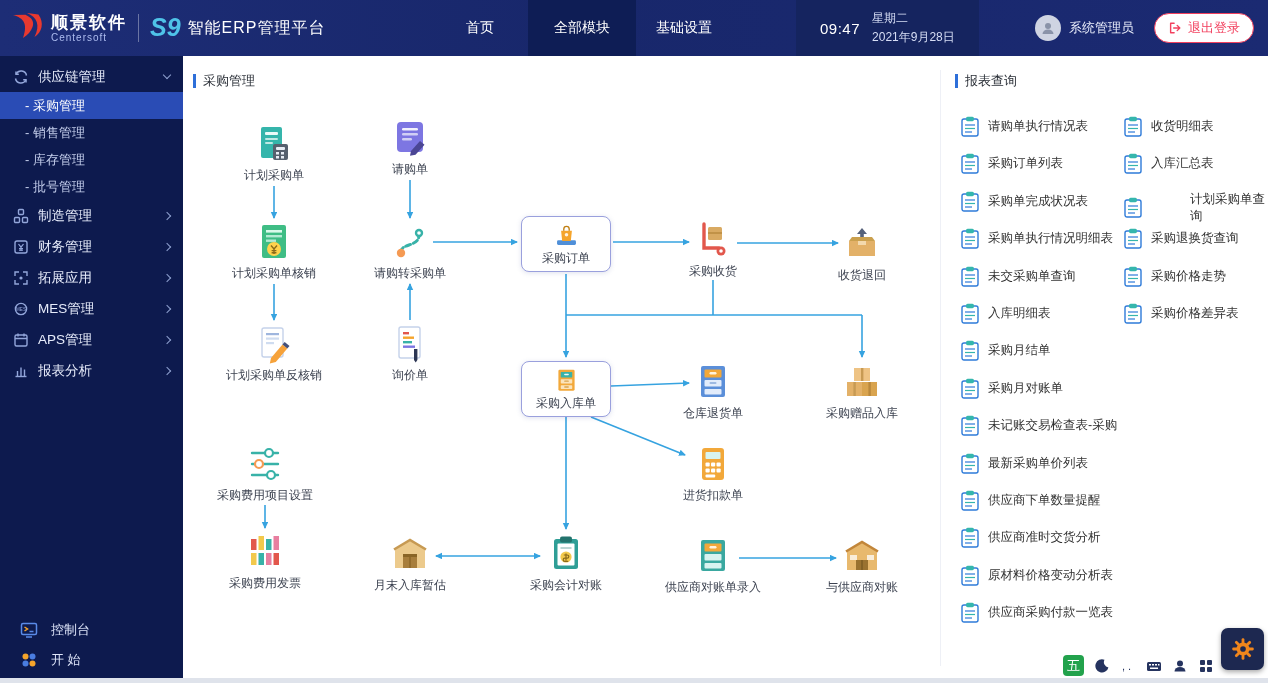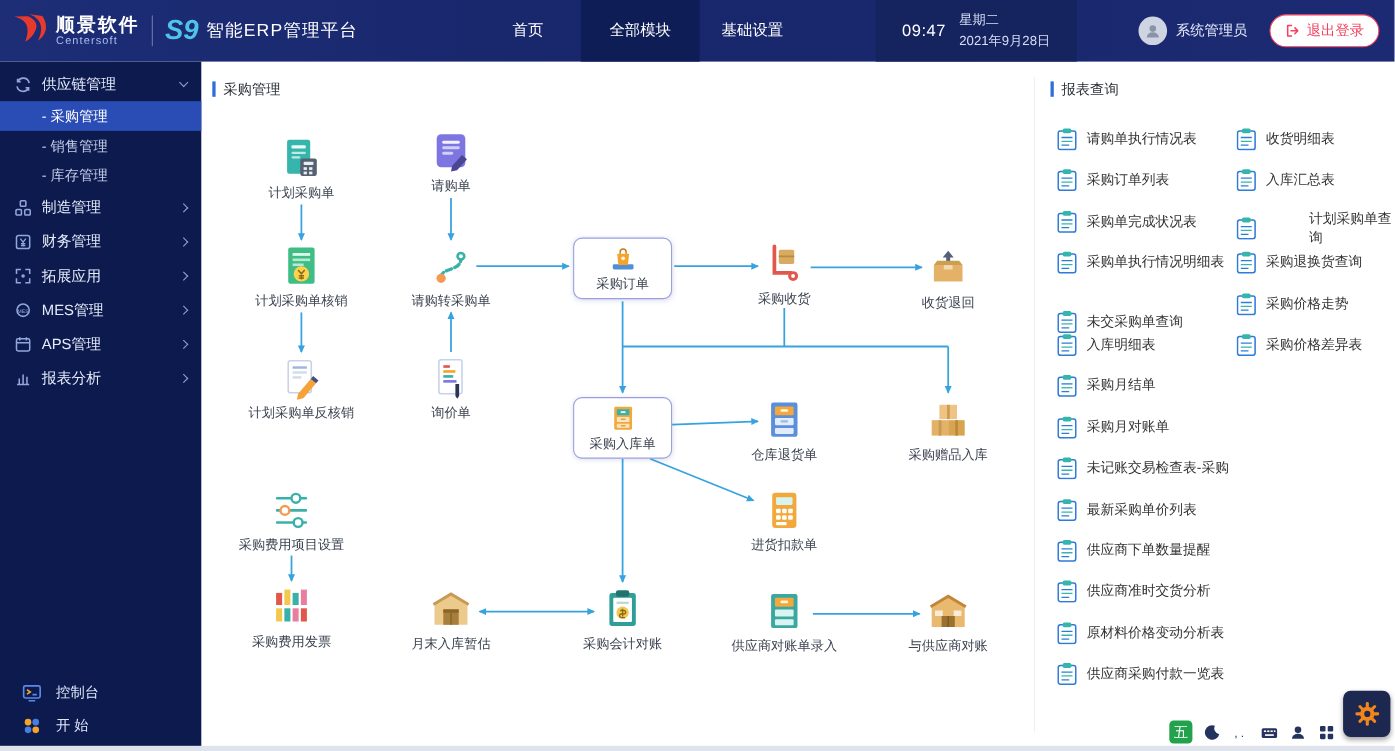--- a/index.html
+++ b/index.html
@@ -34,21 +34,21 @@
   
   .sidebar{position:absolute;left:0;top:56px;width:183px;height:627px;background:#0d1a4e;color:#cdd6f0;z-index:5;display:flex;flex-direction:column}
   .menu{padding-top:5px}
   .group-row{height:31px;display:flex;align-items:center;gap:9px;padding:0 13px;font-size:13.5px;color:#e6ebfa;cursor:pointer}
   .sic{width:16px;height:16px;flex:0 0 auto}
   .sic svg{width:100%;height:100%;display:block}
   .group-row .chev{margin-left:auto}
   .chev{width:6px;height:6px;border-right:1.5px solid #8fa0d0;border-bottom:1.5px solid #8fa0d0;display:inline-block;flex:0 0 auto}
   .chev.right{transform:rotate(-45deg)}
   .chev.down{transform:rotate(45deg);position:relative;top:-2px}
-  .sub-item{height:27px;display:flex;align-items:center;padding-left:38px;font-size:13px;color:#c3cdeb;cursor:pointer}
+  .sub-item{height:27px;display:flex;align-items:center;padding-left:25px;font-size:13px;color:#c3cdeb;cursor:pointer}
   .sub-item.active{background:#2a4cb5;color:#fff}
   .side-footer{margin-top:auto;padding:0 0 14px 20px;display:flex;flex-direction:column;gap:12px}
   .foot-row{display:flex;align-items:center;gap:13px;font-size:13px;color:#dfe6fa;cursor:pointer}
   .fic{width:18px;height:18px}
   .fic svg{width:100%;height:100%;display:block}
 
   
   .content{position:absolute;left:183px;top:56px;width:1085px;height:627px;background:#fff}
   .sec-title{position:absolute;top:16px;height:18px;display:flex;align-items:center;font-size:13px;color:#2b3038}
   .sec-title::before{content:"";width:3px;height:14px;background:#2e6fd9;margin-right:7px}
@@ -141,20 +141,21 @@
               <path d="M2.5 9.5 A5.5 5.5 0 0 0 12.8 11"></path>
               <path d="M13 13.5 V10.8 H10.2"></path>
             </svg>
           </span>
           <span>供应链管理</span>
           <i class="chev down"></i>
         </div>
         <div class="sub-item active">- 采购管理</div>
         <div class="sub-item">- 销售管理</div>
         <div class="sub-item">- 库存管理</div>
+        <div class="sub-item">- 批号管理</div>
         <div class="group-row">
           <span class="sic">
             <svg viewBox="0 0 16 16" fill="none" stroke="#93a6da" stroke-width="1.4">
               <rect x="5.5" y="1.5" width="5" height="5" rx="1"></rect>
               <rect x="1.5" y="9.5" width="5" height="5" rx="1"></rect>
               <rect x="9.5" y="9.5" width="5" height="5" rx="1"></rect>
             </svg>
           </span>
           <span>制造管理</span>
           <i class="chev right"></i>
@@ -564,21 +565,21 @@
             <svg viewBox="0 0 18 21">
               <rect x="1" y="3" width="16" height="17" rx="2" fill="#fff" stroke="#2e7bd9" stroke-width="1.4"></rect>
               <rect x="5" y="0.8" width="8" height="4.4" rx="1.6" fill="#35b6ad"></rect>
               <line x1="4" y1="9" x2="14" y2="9" stroke="#2e7bd9" stroke-width="1.2"></line>
               <line x1="4" y1="12.5" x2="14" y2="12.5" stroke="#35b6ad" stroke-width="1.2"></line>
               <line x1="4" y1="16" x2="11" y2="16" stroke="#2e7bd9" stroke-width="1.2"></line>
             </svg>
           </span>
           <span>采购单执行情况明细表</span>
         </div>
-        <div class="report-item" style="left: 778px; top: 209.6px; margin-top: 16px;">
+        <div class="report-item" style="left: 778px; top: 209.6px;">
           <span class="ric">
             <svg viewBox="0 0 18 21">
               <rect x="1" y="3" width="16" height="17" rx="2" fill="#fff" stroke="#2e7bd9" stroke-width="1.4"></rect>
               <rect x="5" y="0.8" width="8" height="4.4" rx="1.6" fill="#35b6ad"></rect>
               <line x1="4" y1="9" x2="14" y2="9" stroke="#2e7bd9" stroke-width="1.2"></line>
               <line x1="4" y1="12.5" x2="14" y2="12.5" stroke="#35b6ad" stroke-width="1.2"></line>
               <line x1="4" y1="16" x2="11" y2="16" stroke="#2e7bd9" stroke-width="1.2"></line>
             </svg>
           </span>
           <span>未交采购单查询</span>

